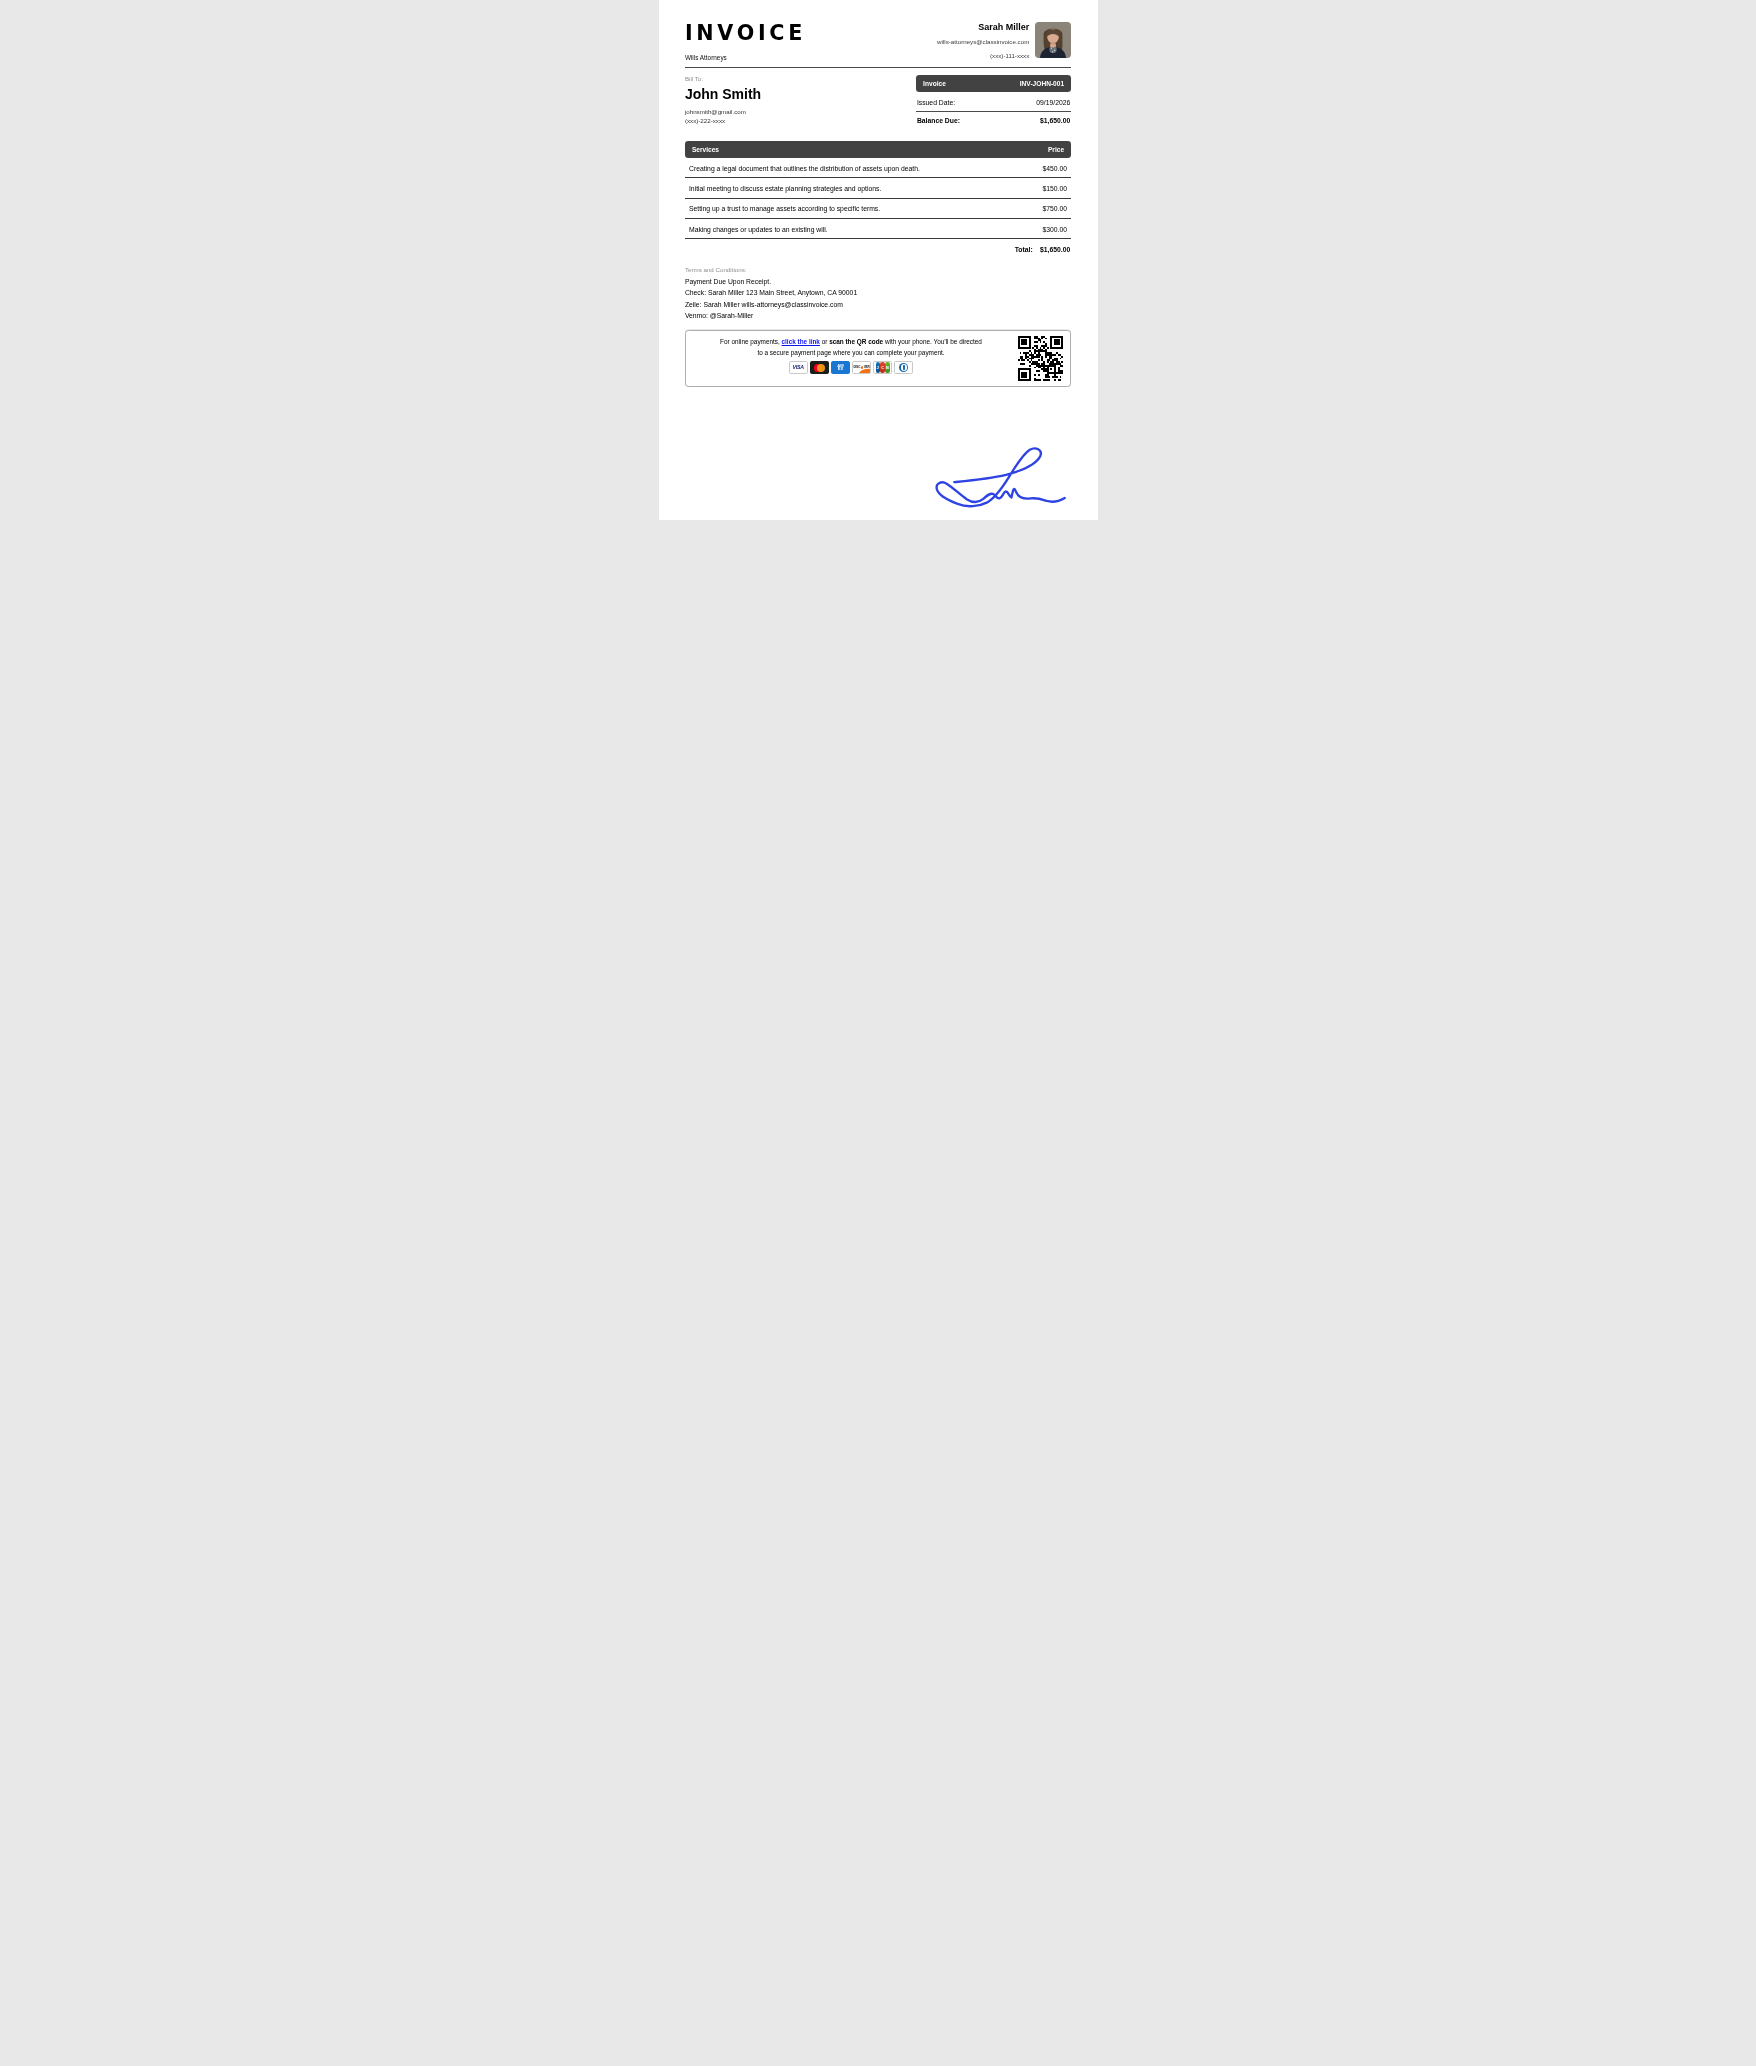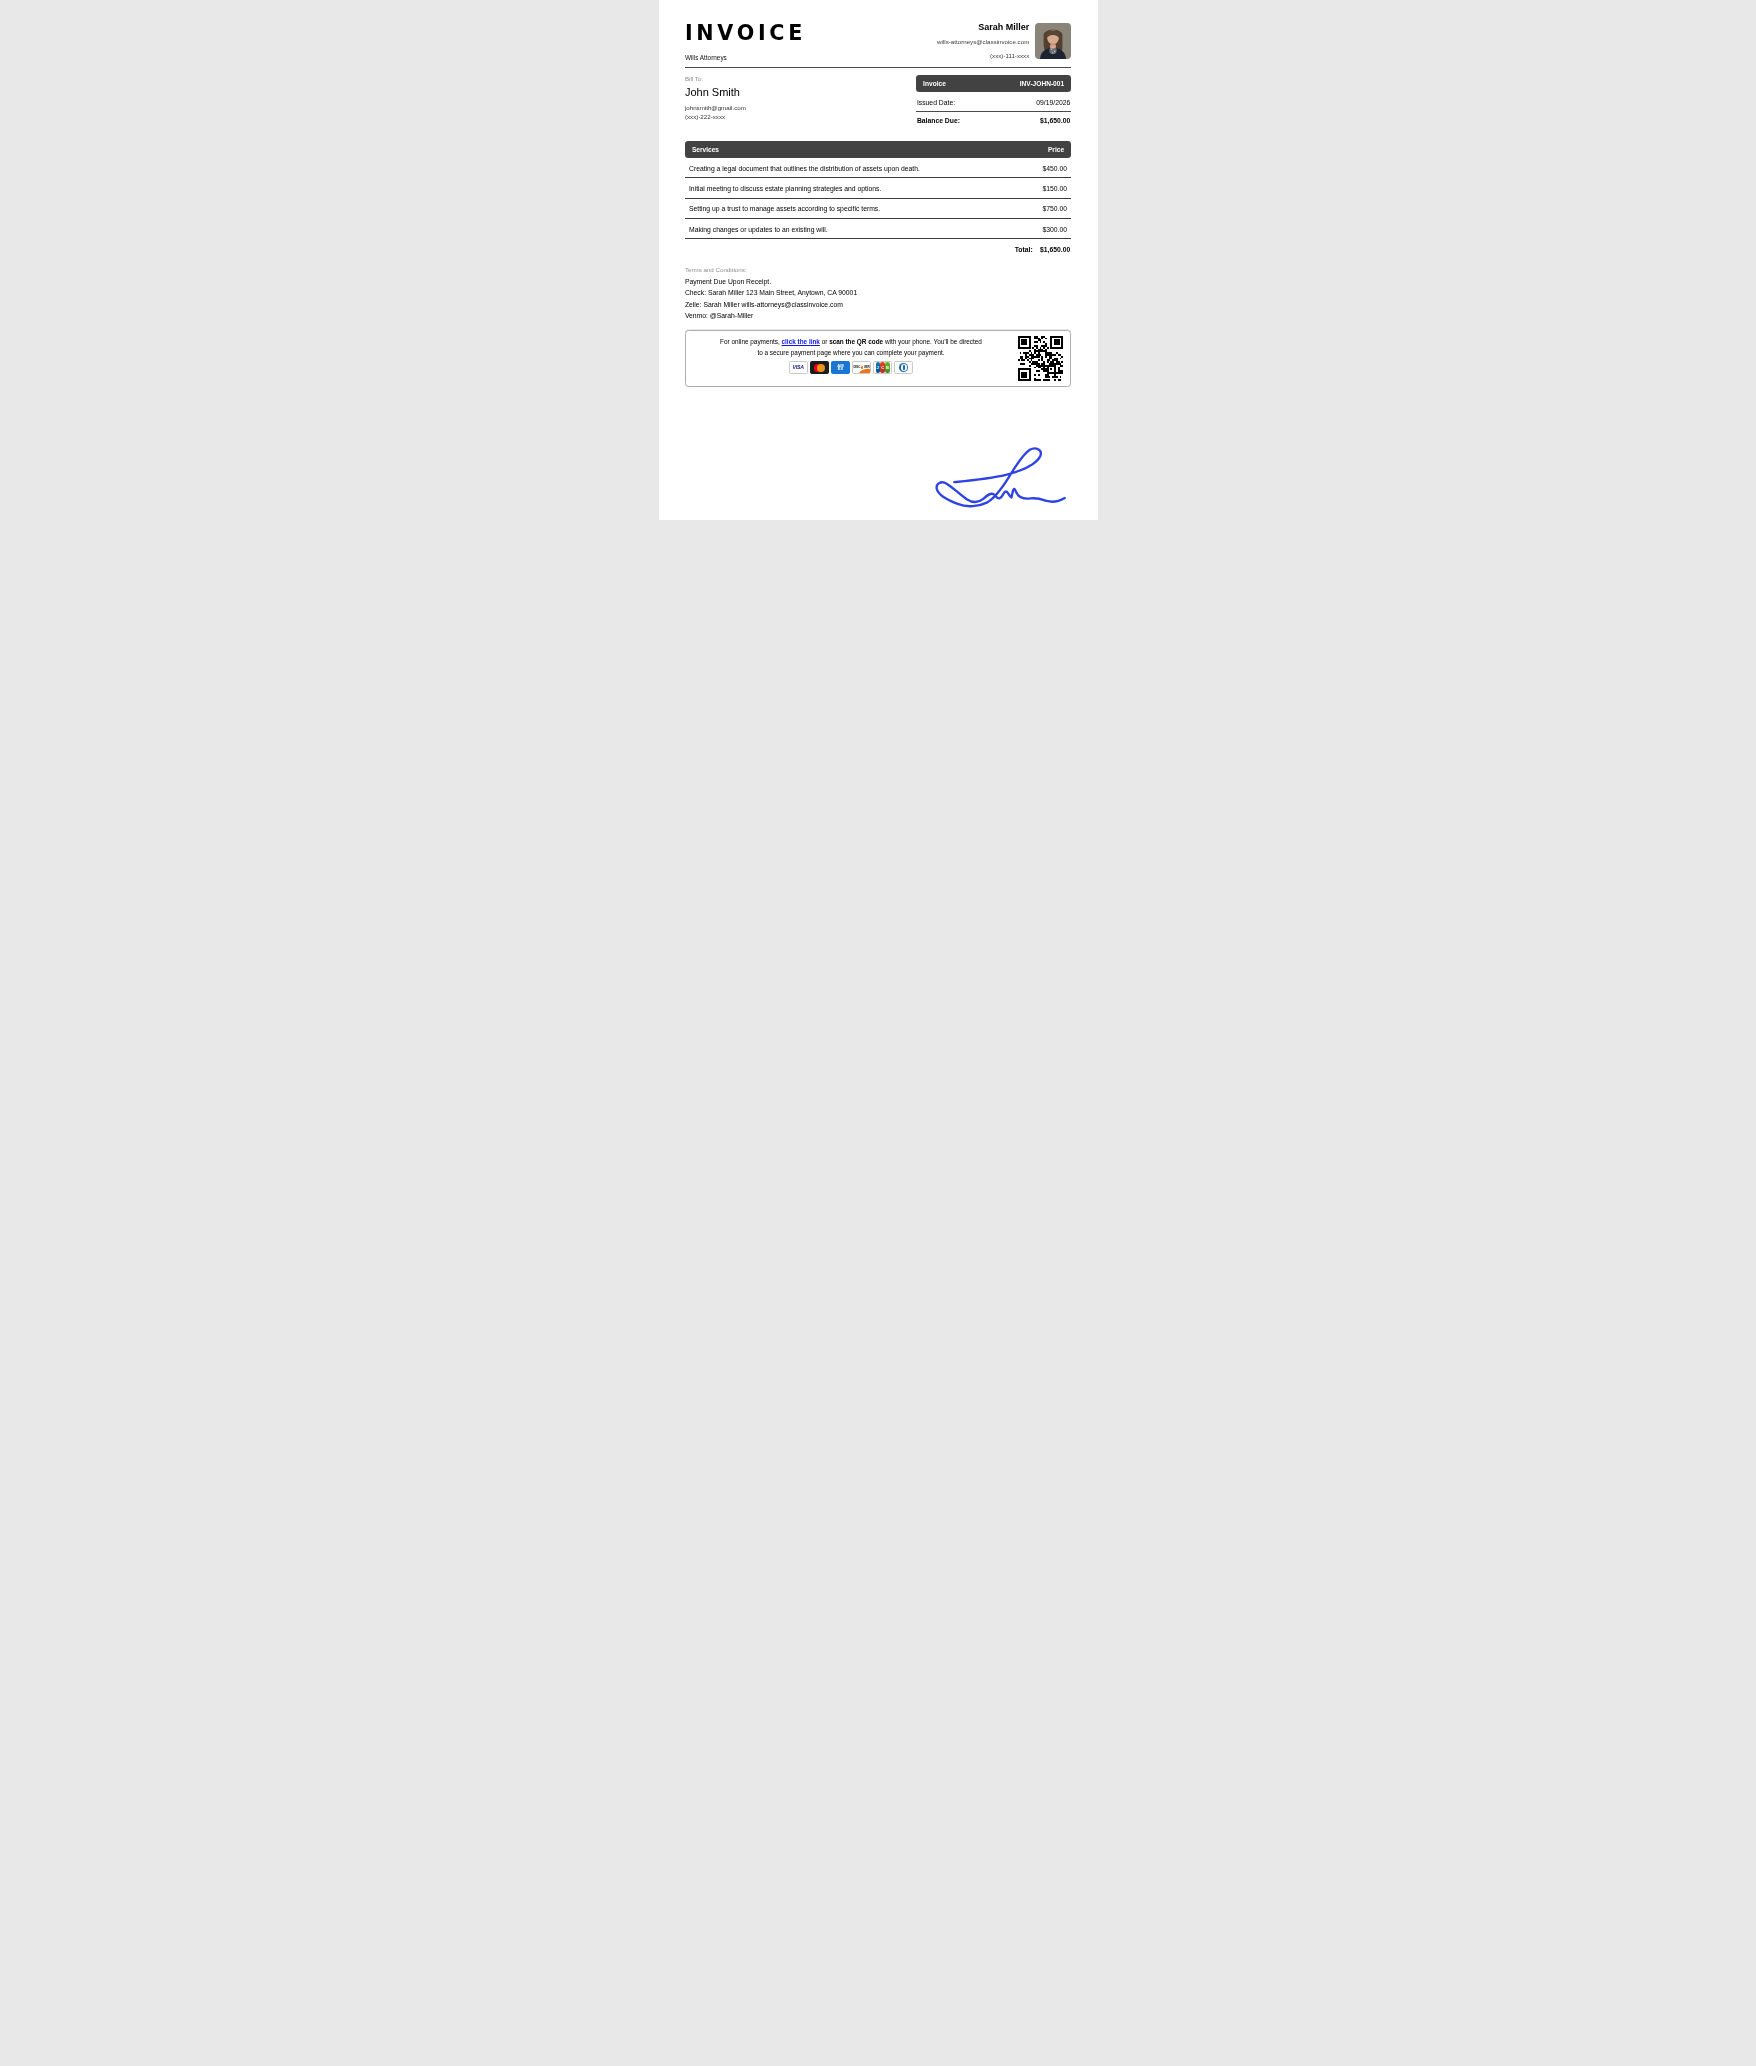--- a/index.html
+++ b/index.html
@@ -8,30 +8,30 @@
     margin:0 auto;font-family:"Liberation Sans",sans-serif;color:#000;
     overflow:hidden;
   }
   
   .header{padding:21.5px 26.4px 0;display:flex;justify-content:space-between;align-items:flex-start;}
   .brand-title{
     font-family:"DejaVu Sans",sans-serif;font-weight:900;font-size:20.7px;
     letter-spacing:3.7px;line-height:1;margin:1.7px 0 0;
   }
   .brand-sub{margin-top:10px;font-size:6.4px;color:#111;}
-  .seller{display:flex;gap:5.8px;align-items:flex-end;}
+  .seller{display:flex;gap:5.8px;align-items:center;}
   .seller-text{text-align:right;padding-top:0.8px;}
   .seller-name{font-size:9px;font-weight:bold;}
   .seller-line{margin-top:6.2px;font-size:6.2px;color:#3a3a3a;}
   .photo{width:36px;height:36px;border-radius:3.7px;overflow:hidden;flex:0 0 auto;display:block;}
   .rule{margin:5.8px 26.4px 0;border:none;border-top:1.2px solid #4a4a4a;height:0;}
   
   .cols{padding:7.4px 26.4px 0;display:flex;justify-content:space-between;align-items:flex-start;}
   .bill-label{font-size:6.2px;color:#8e8e8e;}
-  .bill-name{font-size:11px;font-weight:normal;margin-top:4.1px;}
+  .bill-name{font-size:14px;font-weight:bold;margin-top:4.1px;}
   .bill-line{font-size:6.2px;color:#333;margin-top:5.4px;}
   .bill-line + .bill-line{margin-top:2.9px;}
   .panel{width:155px;}
   .bar{
     background:#424242;color:#fff;border-radius:3.3px;height:17.4px;
     display:flex;justify-content:space-between;align-items:center;
     padding:0 7px;font-weight:bold;font-size:6.6px;
   }
   .panel-row{display:flex;justify-content:space-between;align-items:baseline;
     padding:6.2px 0.8px 5.4px;font-size:6.8px;}

